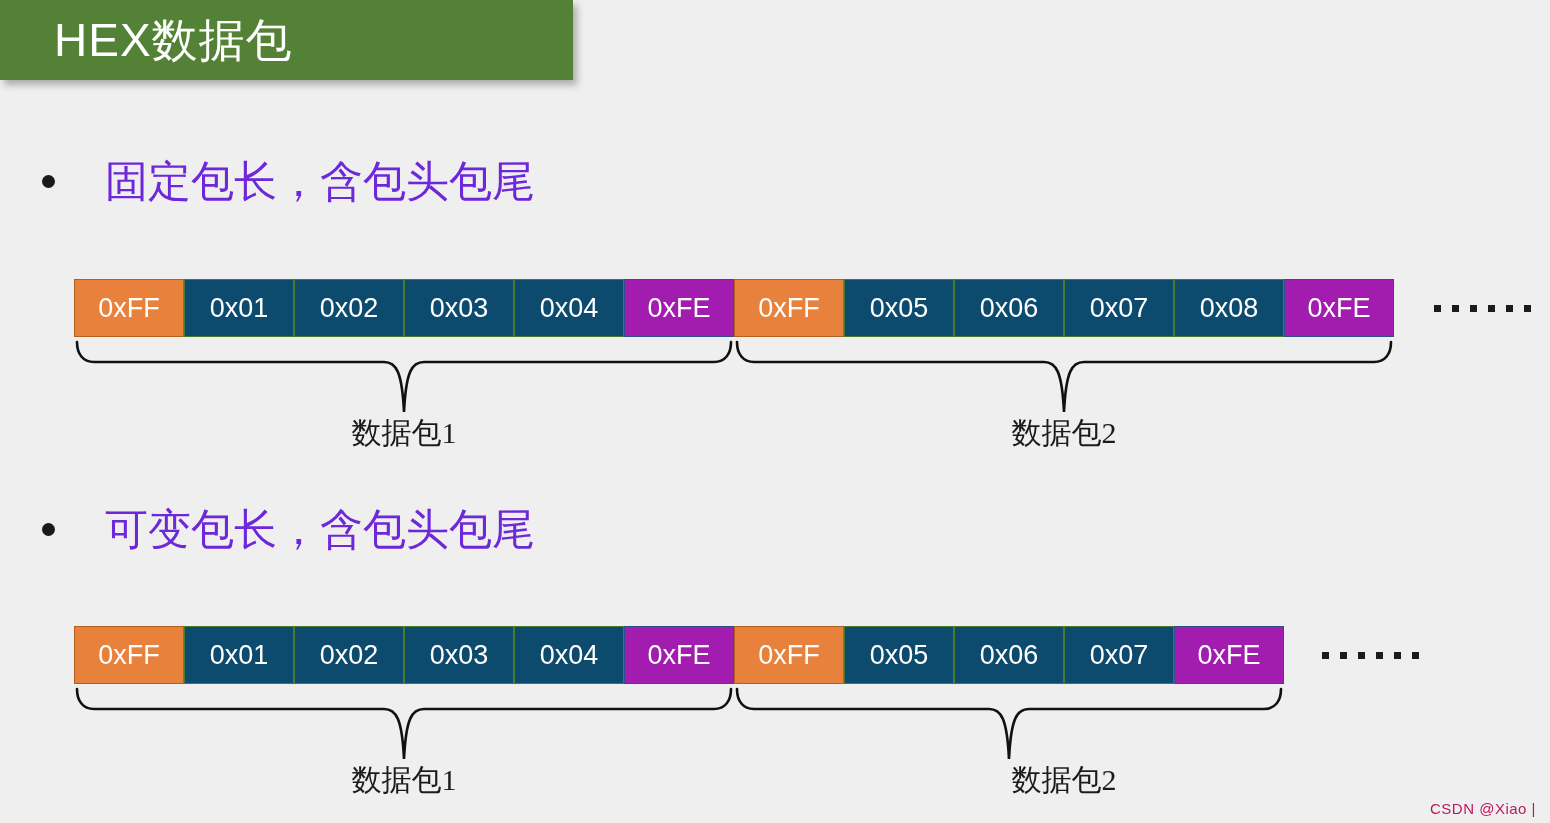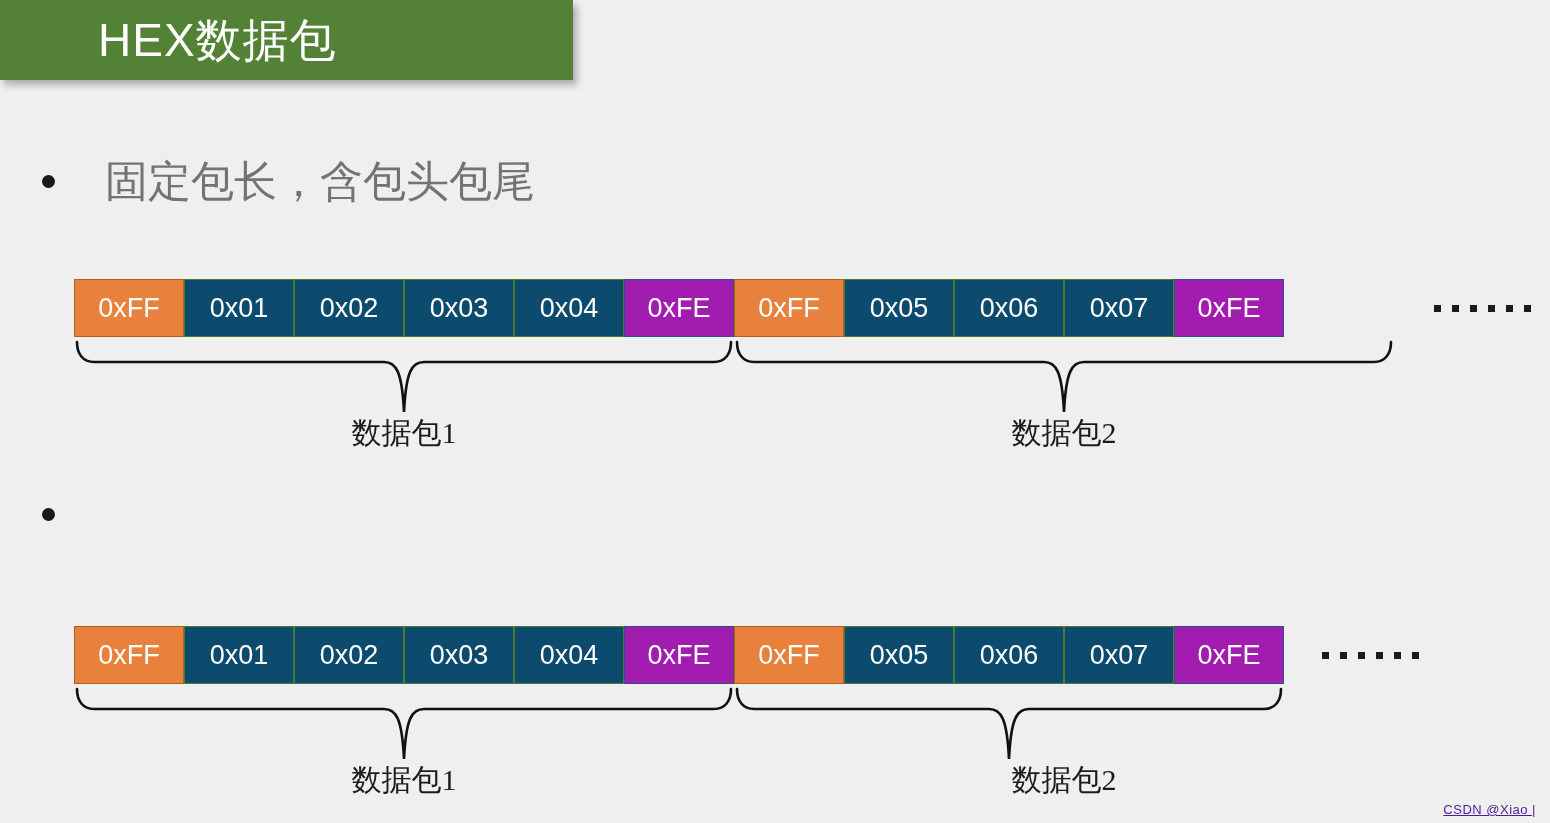--- a/index.html
+++ b/index.html
@@ -21,21 +21,21 @@
     position: absolute;
     left: 0;
     top: 0;
     width: 573px;
     height: 80px;
     background: #538135;
     box-shadow: 4px 5px 7px rgba(0,0,0,0.28);
     display: flex;
     align-items: center;
     box-sizing: border-box;
-    padding-left: 98px;
+    padding-left: 54px;
   }
   .title-banner .title-text {
     color: #ffffff;
     font-size: 46px;
     font-weight: 400;
     letter-spacing: 1px;
     line-height: 1;
     white-space: nowrap;
   }
 
@@ -49,21 +49,21 @@
   .bullet-row .bullet-dot {
     width: 13px;
     height: 13px;
     border-radius: 50%;
     background: #1a1a1a;
     margin-right: 50px;
     flex: none;
   }
   .bullet-row .bullet-label {
     font-size: 43px;
-    color: #737373;
+    color: #6d28d9;
     font-weight: 400;
     white-space: nowrap;
     line-height: 1;
   }
   #bullet-1 { top: 160px; }
   #bullet-2 { top: 508px; }
 
   
   .packet-strip {
     position: absolute;
@@ -142,25 +142,24 @@
   #label-1a { left: 404px;  top: 418px; }
   #label-1b { left: 1064px; top: 418px; }
   #label-2a { left: 404px;  top: 765px; }
   #label-2b { left: 1064px; top: 765px; }
 
   
   .watermark {
     position: absolute;
     right: 14px;
     bottom: 6px;
-    font-size: 13px;
-    color: #4c1d95;
+    font-size: 15px;
+    color: #be185d;
     letter-spacing: 0.5px;
     white-space: nowrap;
-    text-decoration: underline;
   }
 </style>
 </head>
 <body>
 
 <div class="title-banner">
   <span class="title-text">HEX数据包</span>
 </div>
 
 <div class="bullet-row" id="bullet-1">
@@ -175,20 +174,21 @@
     <div class="cell body">0x02</div>
     <div class="cell body">0x03</div>
     <div class="cell body">0x04</div>
     <div class="cell tail">0xFE</div>
   </div>
   <div class="packet-group">
     <div class="cell head">0xFF</div>
     <div class="cell body">0x05</div>
     <div class="cell body">0x06</div>
     <div class="cell body">0x07</div>
+    <div class="cell body">0x08</div>
     <div class="cell tail">0xFE</div>
   </div>
 </div>
 
 <div class="ellipsis" id="ellipsis-1">
   <span class="dot"></span>
   <span class="dot"></span>
   <span class="dot"></span>
   <span class="dot"></span>
   <span class="dot"></span>
@@ -204,20 +204,21 @@
 
 <div class="brace" id="brace-1b">
   <svg width="660" height="75" viewBox="0 0 660 75">
     <path d="M3,2 C3,14 9,22 20,22 L310,22 C322,22 328,31 330,72 C332,31 338,22 350,22 L640,22 C651,22 657,14 657,2" fill="none" stroke="#111111" stroke-width="2.6" stroke-linecap="round"></path>
   </svg>
 </div>
 <div class="brace-label" id="label-1b">数据包2</div>
 
 <div class="bullet-row" id="bullet-2">
   <span class="bullet-dot"></span>
+  <span class="bullet-label">可变包长，含包头包尾</span>
 </div>
 
 <div class="packet-strip" id="strip-2">
   <div class="packet-group">
     <div class="cell head">0xFF</div>
     <div class="cell body">0x01</div>
     <div class="cell body">0x02</div>
     <div class="cell body">0x03</div>
     <div class="cell body">0x04</div>
     <div class="cell tail">0xFE</div>

